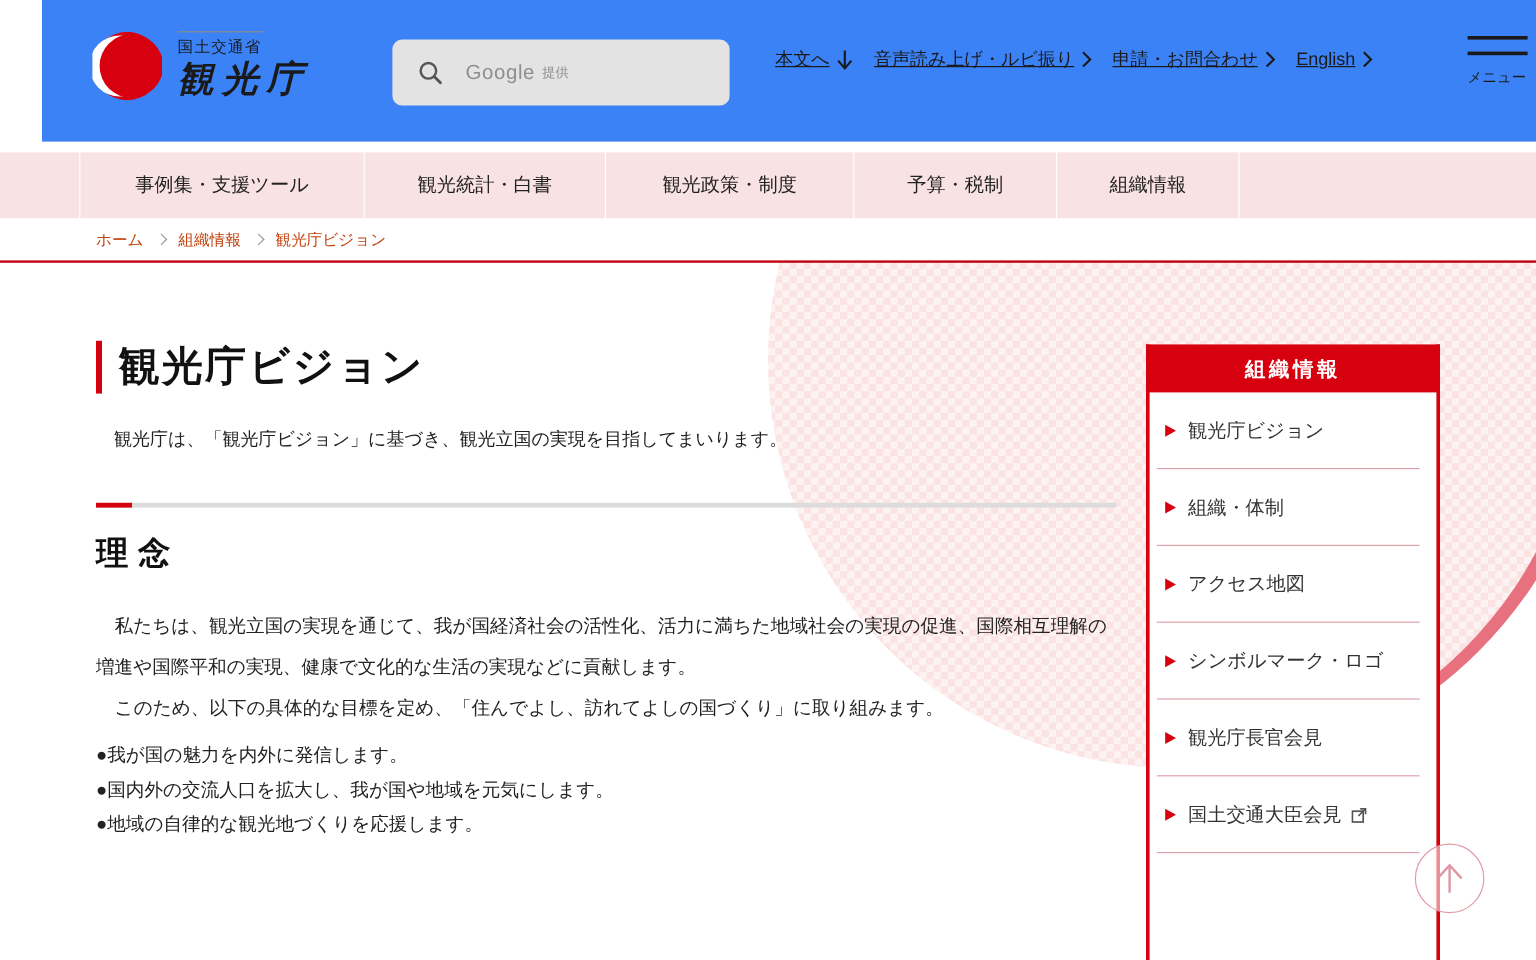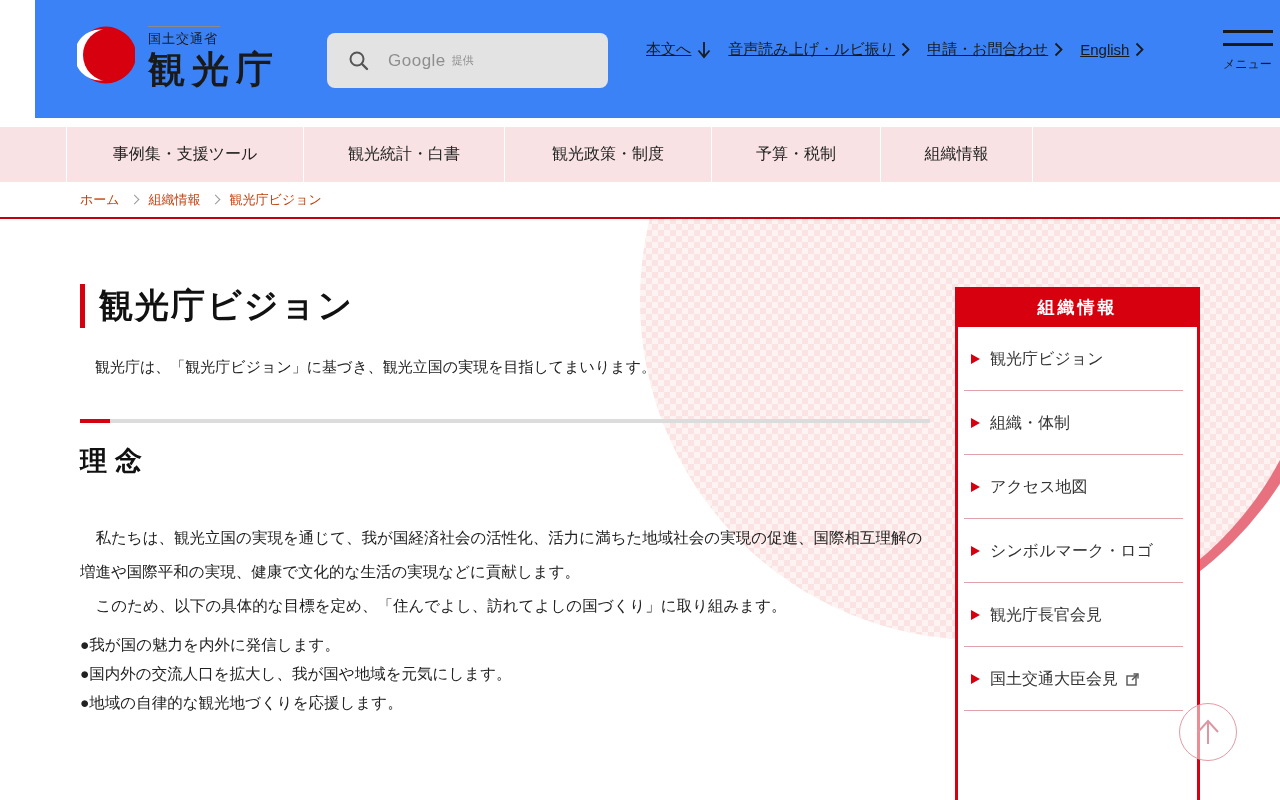--- a/index.html
+++ b/index.html
@@ -5,21 +5,21 @@
   html,body{margin:0;padding:0;background:#fff;}
   .page{
     position:relative;width:1280px;height:800px;overflow:hidden;background:#fff;
     font-family:"Liberation Sans","DejaVu Sans",sans-serif;color:#111;
   }
   
   .site-header{position:absolute;top:0;left:0;width:1280px;height:118px;background:#3b82f6;z-index:6;margin-left:35px;}
   .logo-group{position:absolute;left:42px;top:26px;display:flex;align-items:flex-start;cursor:pointer;}
   .logo-text{margin-left:13px;}
   .ministry{display:block;font-size:13px;letter-spacing:1px;color:#1a1a1a;border-top:1px solid #8a8a8a;padding-top:3px;width:72px;}
-  .agency{display:block;font-size:37px;font-weight:bold;letter-spacing:7px;color:#1a1a1a;margin-top:2px;line-height:1.1;}
+  .agency{display:block;font-size:30px;font-weight:bold;letter-spacing:7px;color:#1a1a1a;margin-top:2px;line-height:1.1;font-style:italic;}
   .search-box{position:absolute;left:292px;top:33px;width:281px;height:55px;background:#e3e3e4;border-radius:8px;display:flex;align-items:center;padding-left:21px;box-sizing:border-box;cursor:text;}
   .search-brand{color:#8e8e8e;font-size:17px;margin-left:19px;letter-spacing:0.5px;}
   .search-provided{color:#8e8e8e;font-size:11px;margin-left:6px;}
   .utility{position:absolute;left:611px;top:40px;display:flex;align-items:center;font-size:15px;color:#1a1a1a;text-decoration:underline;}
   .util-item{display:flex;align-items:center;margin-right:17px;cursor:pointer;white-space:nowrap;}
   .util-item span{margin-right:6px;}
   .hamburger{position:absolute;left:1188px;top:30px;width:50px;background:none;border:none;padding:0;cursor:pointer;}
   .hamburger .bar{height:3px;background:#1a1a1a;margin-bottom:10px;}
   .hamburger .menu-label{display:block;font-size:12px;color:#1a1a1a;text-align:left;margin-top:8px;font-family:inherit;}
   
@@ -47,21 +47,21 @@
   
   .main-col{position:absolute;left:80px;top:0;width:850px;z-index:2;}
   .title-row{margin-top:64px;display:flex;align-items:center;}
   .title-bar{width:5px;height:44px;background:#d7000f;flex:none;}
   .page-title{font-size:34px;font-weight:bold;letter-spacing:2px;color:#111;margin:0 0 0 14px;}
   .updated{margin-top:75px;text-align:right;font-size:16px;color:#111;padding-right:18px;}
   .intro{margin:26px 0 0 0;font-size:15px;color:#222;text-indent:1em;line-height:1.6;}
   .section-rule{position:relative;margin-top:40px;width:850px;height:4px;background:#dcdcdc;}
   .section-rule::before{content:"";position:absolute;left:0;top:0;width:30px;height:4px;background:#d7000f;}
   .section-heading{margin:20px 0 0 0;font-size:27px;font-weight:bold;letter-spacing:8px;color:#111;}
-  .lead{margin-top:42px;font-size:15.5px;line-height:2.2;color:#222;}
+  .lead{margin-top:27px;font-size:15.5px;line-height:2.2;color:#222;}
   .lead p{margin:0;text-indent:1em;}
   .goals{margin-top:8px;font-size:15.5px;line-height:1.85;color:#222;}
   .goals p{margin:0;}
   
   .side-nav{position:absolute;left:955px;top:68px;width:245px;height:513px;background:#fff;border-left:3px solid #d7000f;border-right:3px solid #d7000f;box-sizing:border-box;z-index:3;}
   .side-nav-header{height:40px;margin:-0px -3px 0 -3px;background:#d7000f;color:#fff;font-size:17px;font-weight:bold;letter-spacing:3px;display:flex;align-items:center;justify-content:center;}
   .side-nav ul{list-style:none;margin:0;padding:0;}
   .side-nav li{position:relative;height:64px;display:flex;align-items:center;cursor:pointer;font-size:16px;color:#333;}
   .side-nav li::before{content:"";width:0;height:0;border-left:9px solid #d7000f;border-top:5.5px solid transparent;border-bottom:5.5px solid transparent;margin:0 10px 0 13px;flex:none;}
   .side-nav li::after{content:"";position:absolute;left:6px;right:14px;bottom:0;height:1px;background:#dfa3ab;}

